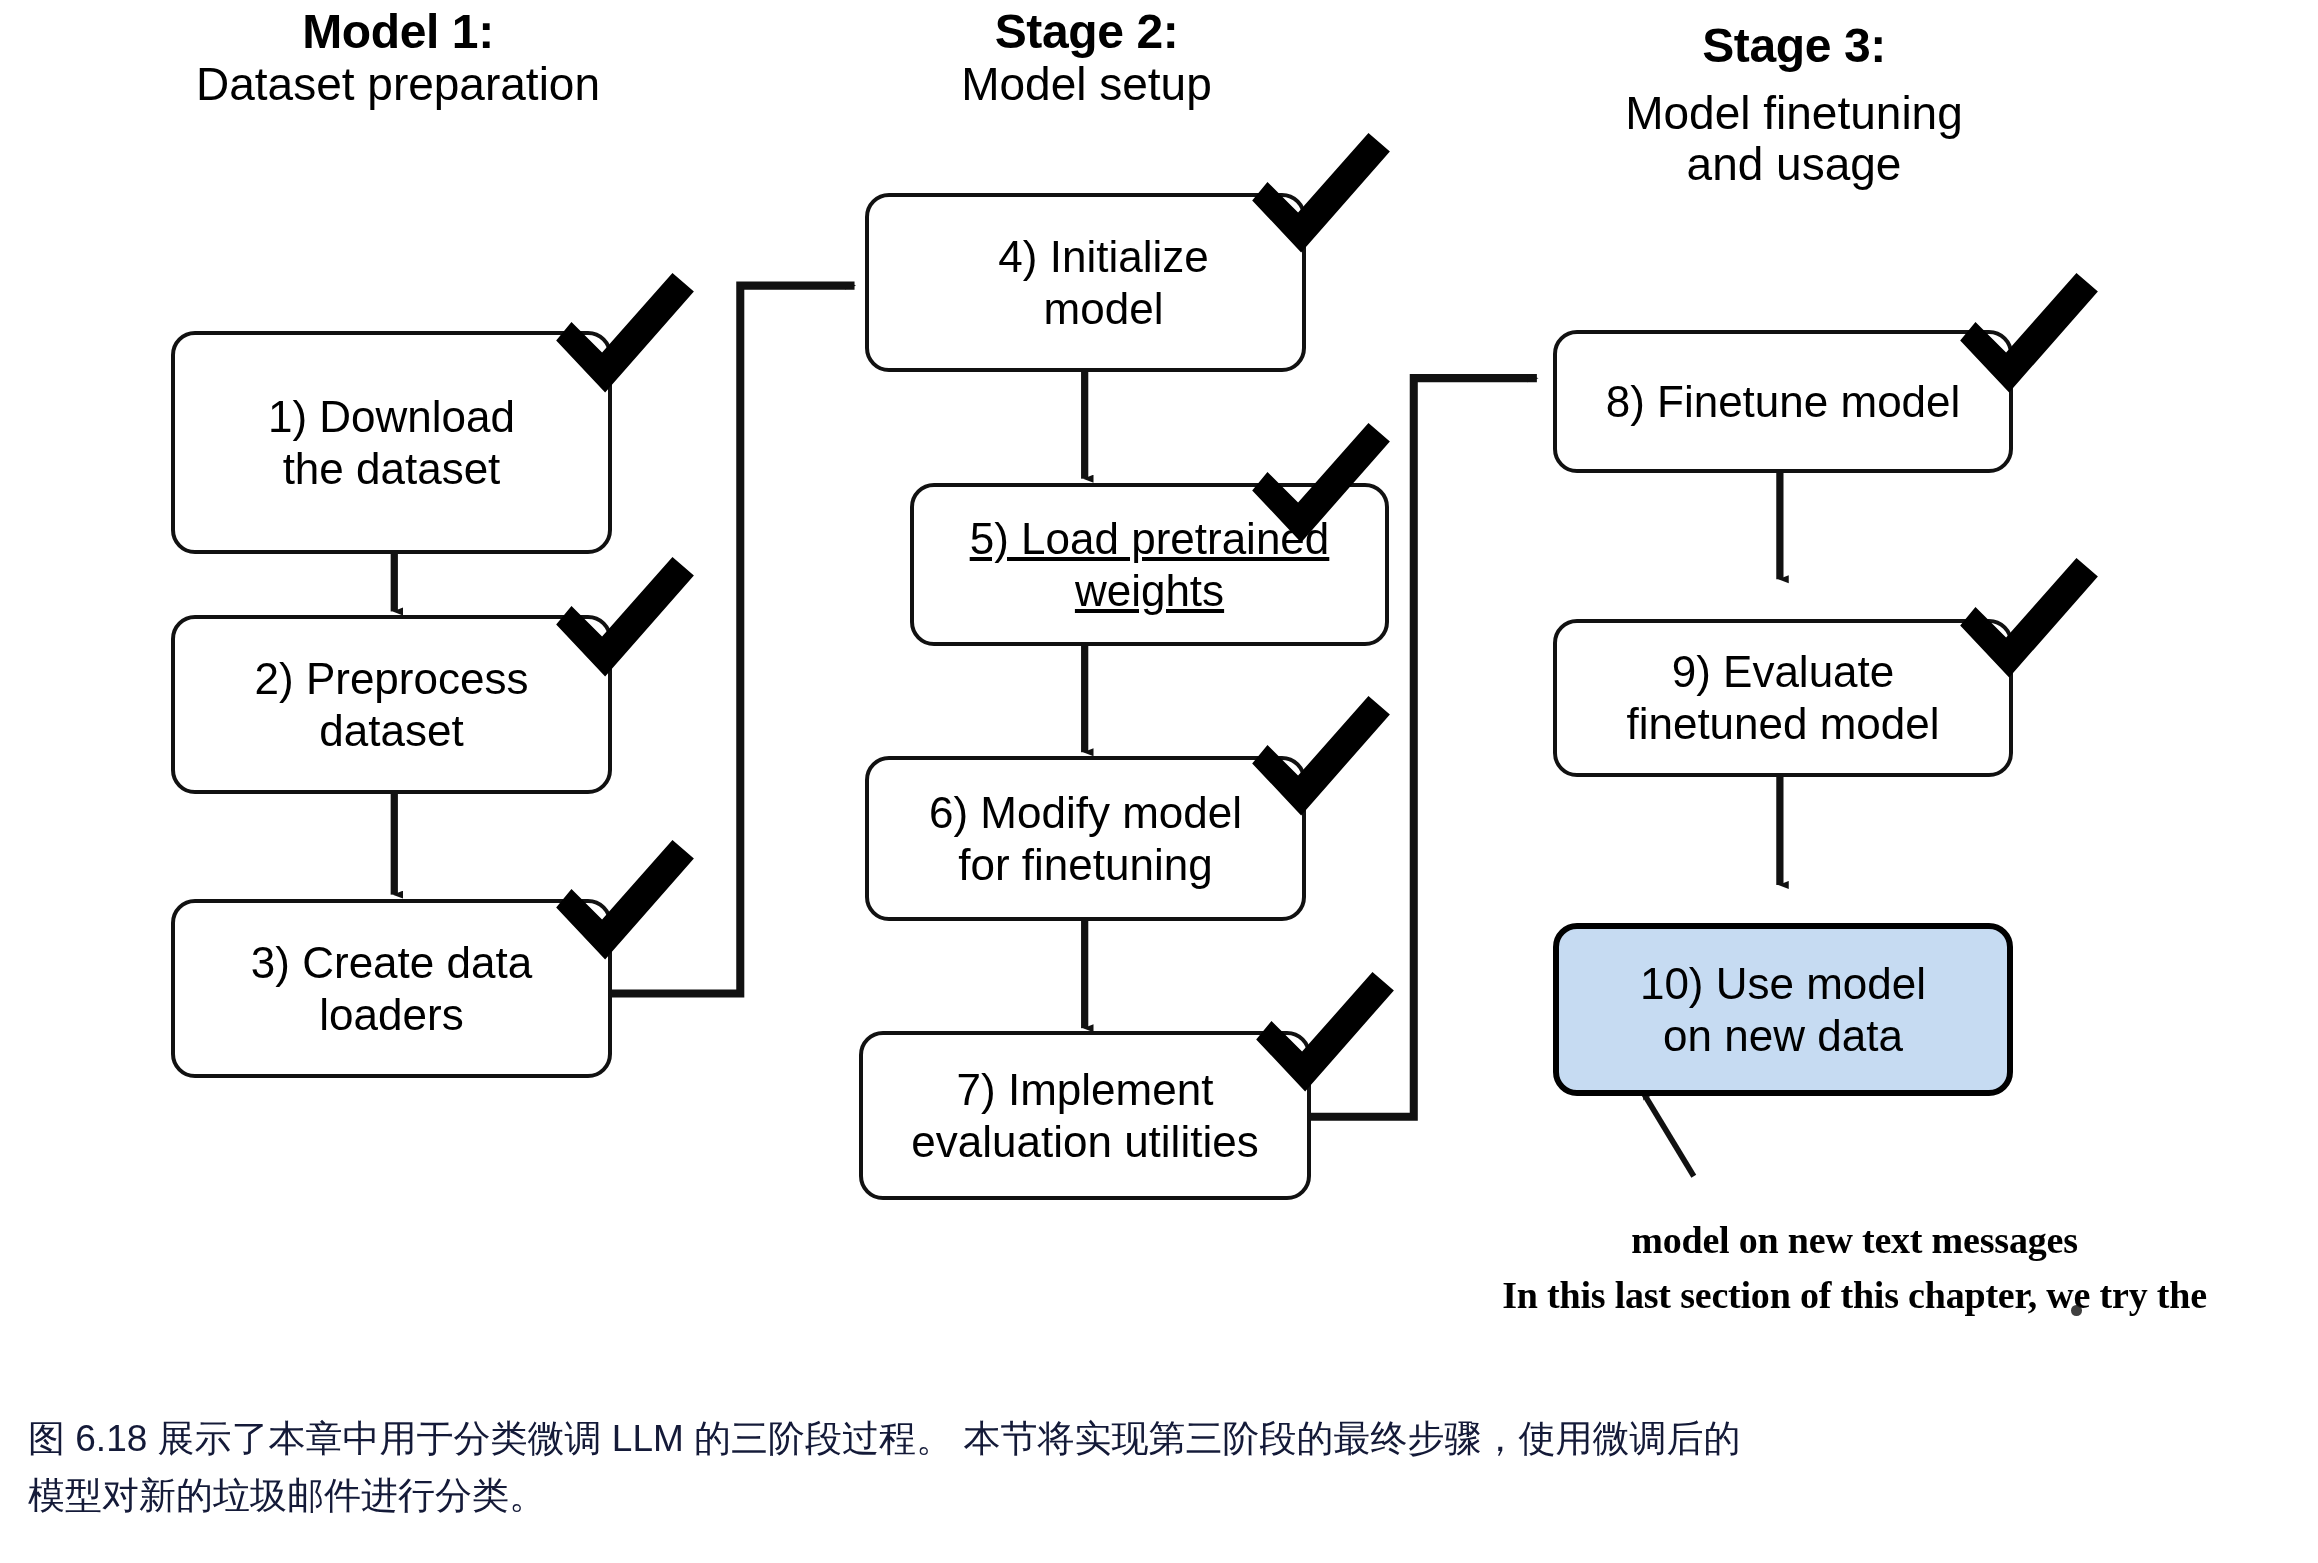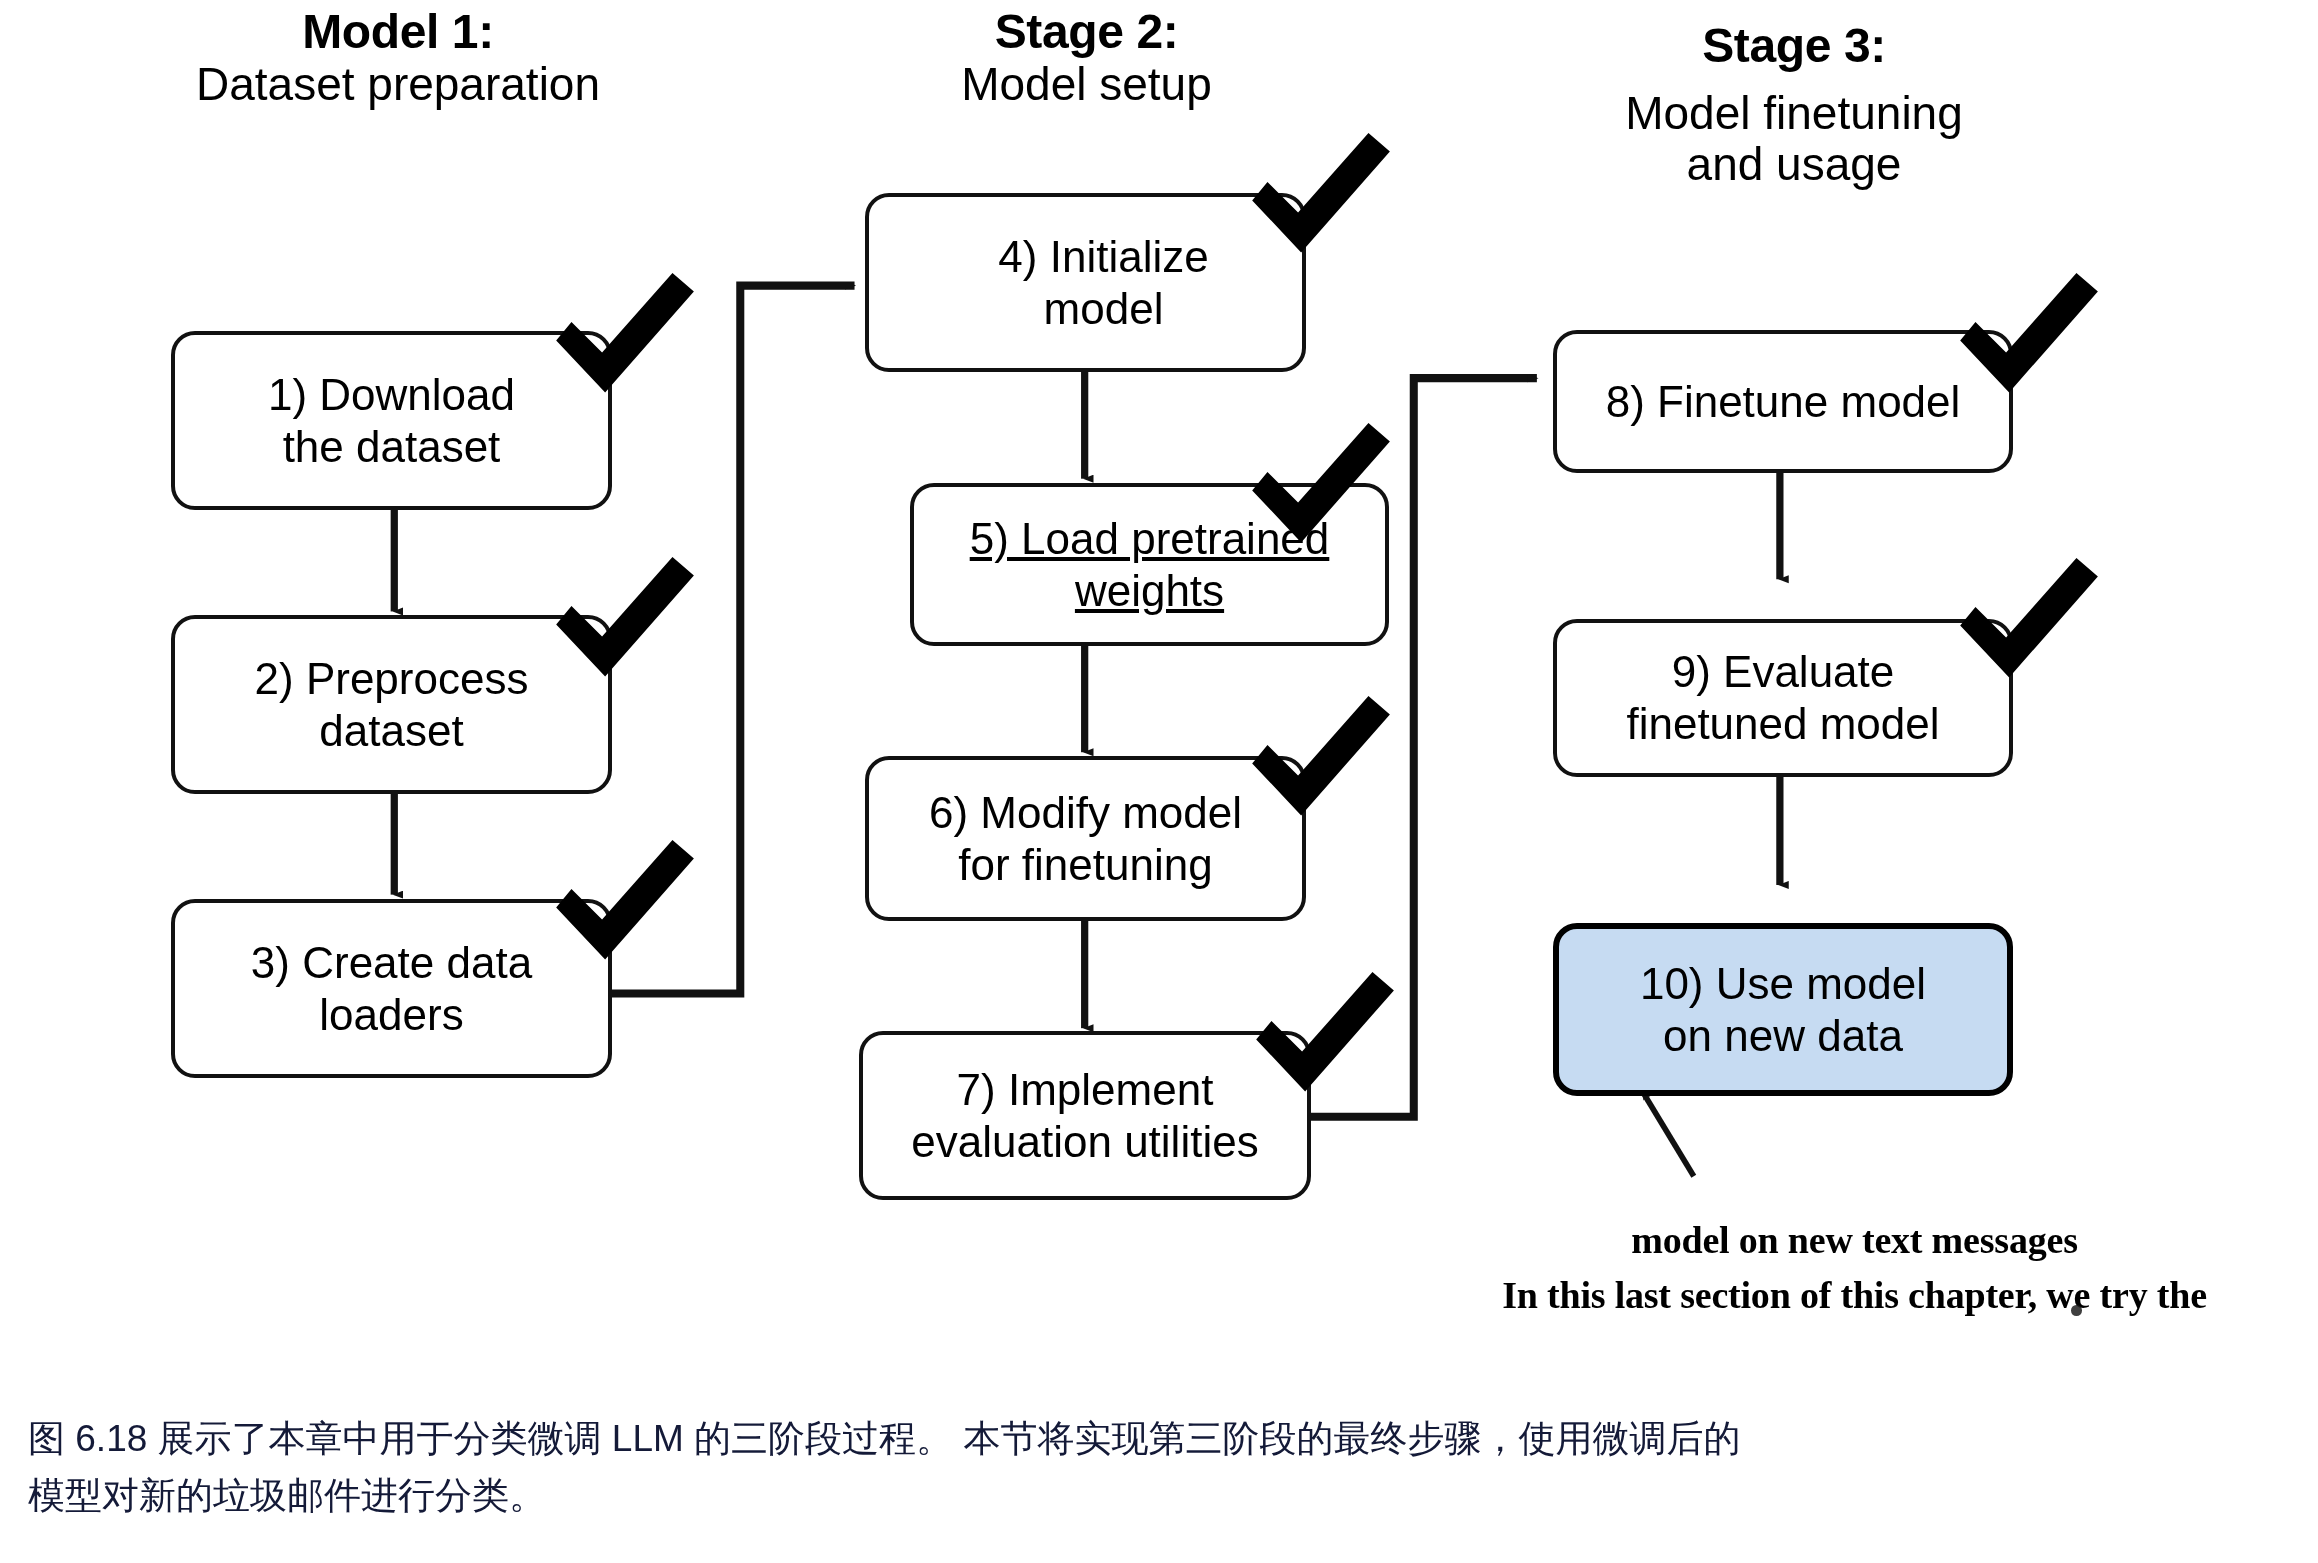--- a/index.html
+++ b/index.html
@@ -84,21 +84,21 @@
     <span class="bold">Stage 2:</span>
     <span class="sub">Model setup</span>
   </div>
 
   <div class="stage-header" style="left:1472px;top:4.8px;width:644px;white-space:pre-line;">
     <span class="bold">Stage 3:</span>
     <span class="sub">Model finetuning
 and usage</span>
   </div>
 
-  <div class="node" style="left:171px;top:331px;width:441px;height:179px;">
+  <div class="node" style="left:171px;top:331px;width:441px;height:223px;">
     <span class="label">1) Download
 the dataset</span>
   </div>
   <div class="check" style="left:547px;top:270px;">
     <svg width="153" height="153" viewBox="0 0 100 100">
       <path d="M 6 46 L 16 34 L 36 54 L 82 2 L 96 14 L 38 80 Z" fill="#000"></path>
     </svg>
   </div>
 
   <div class="node" style="left:171px;top:615px;width:441px;height:179px;">

